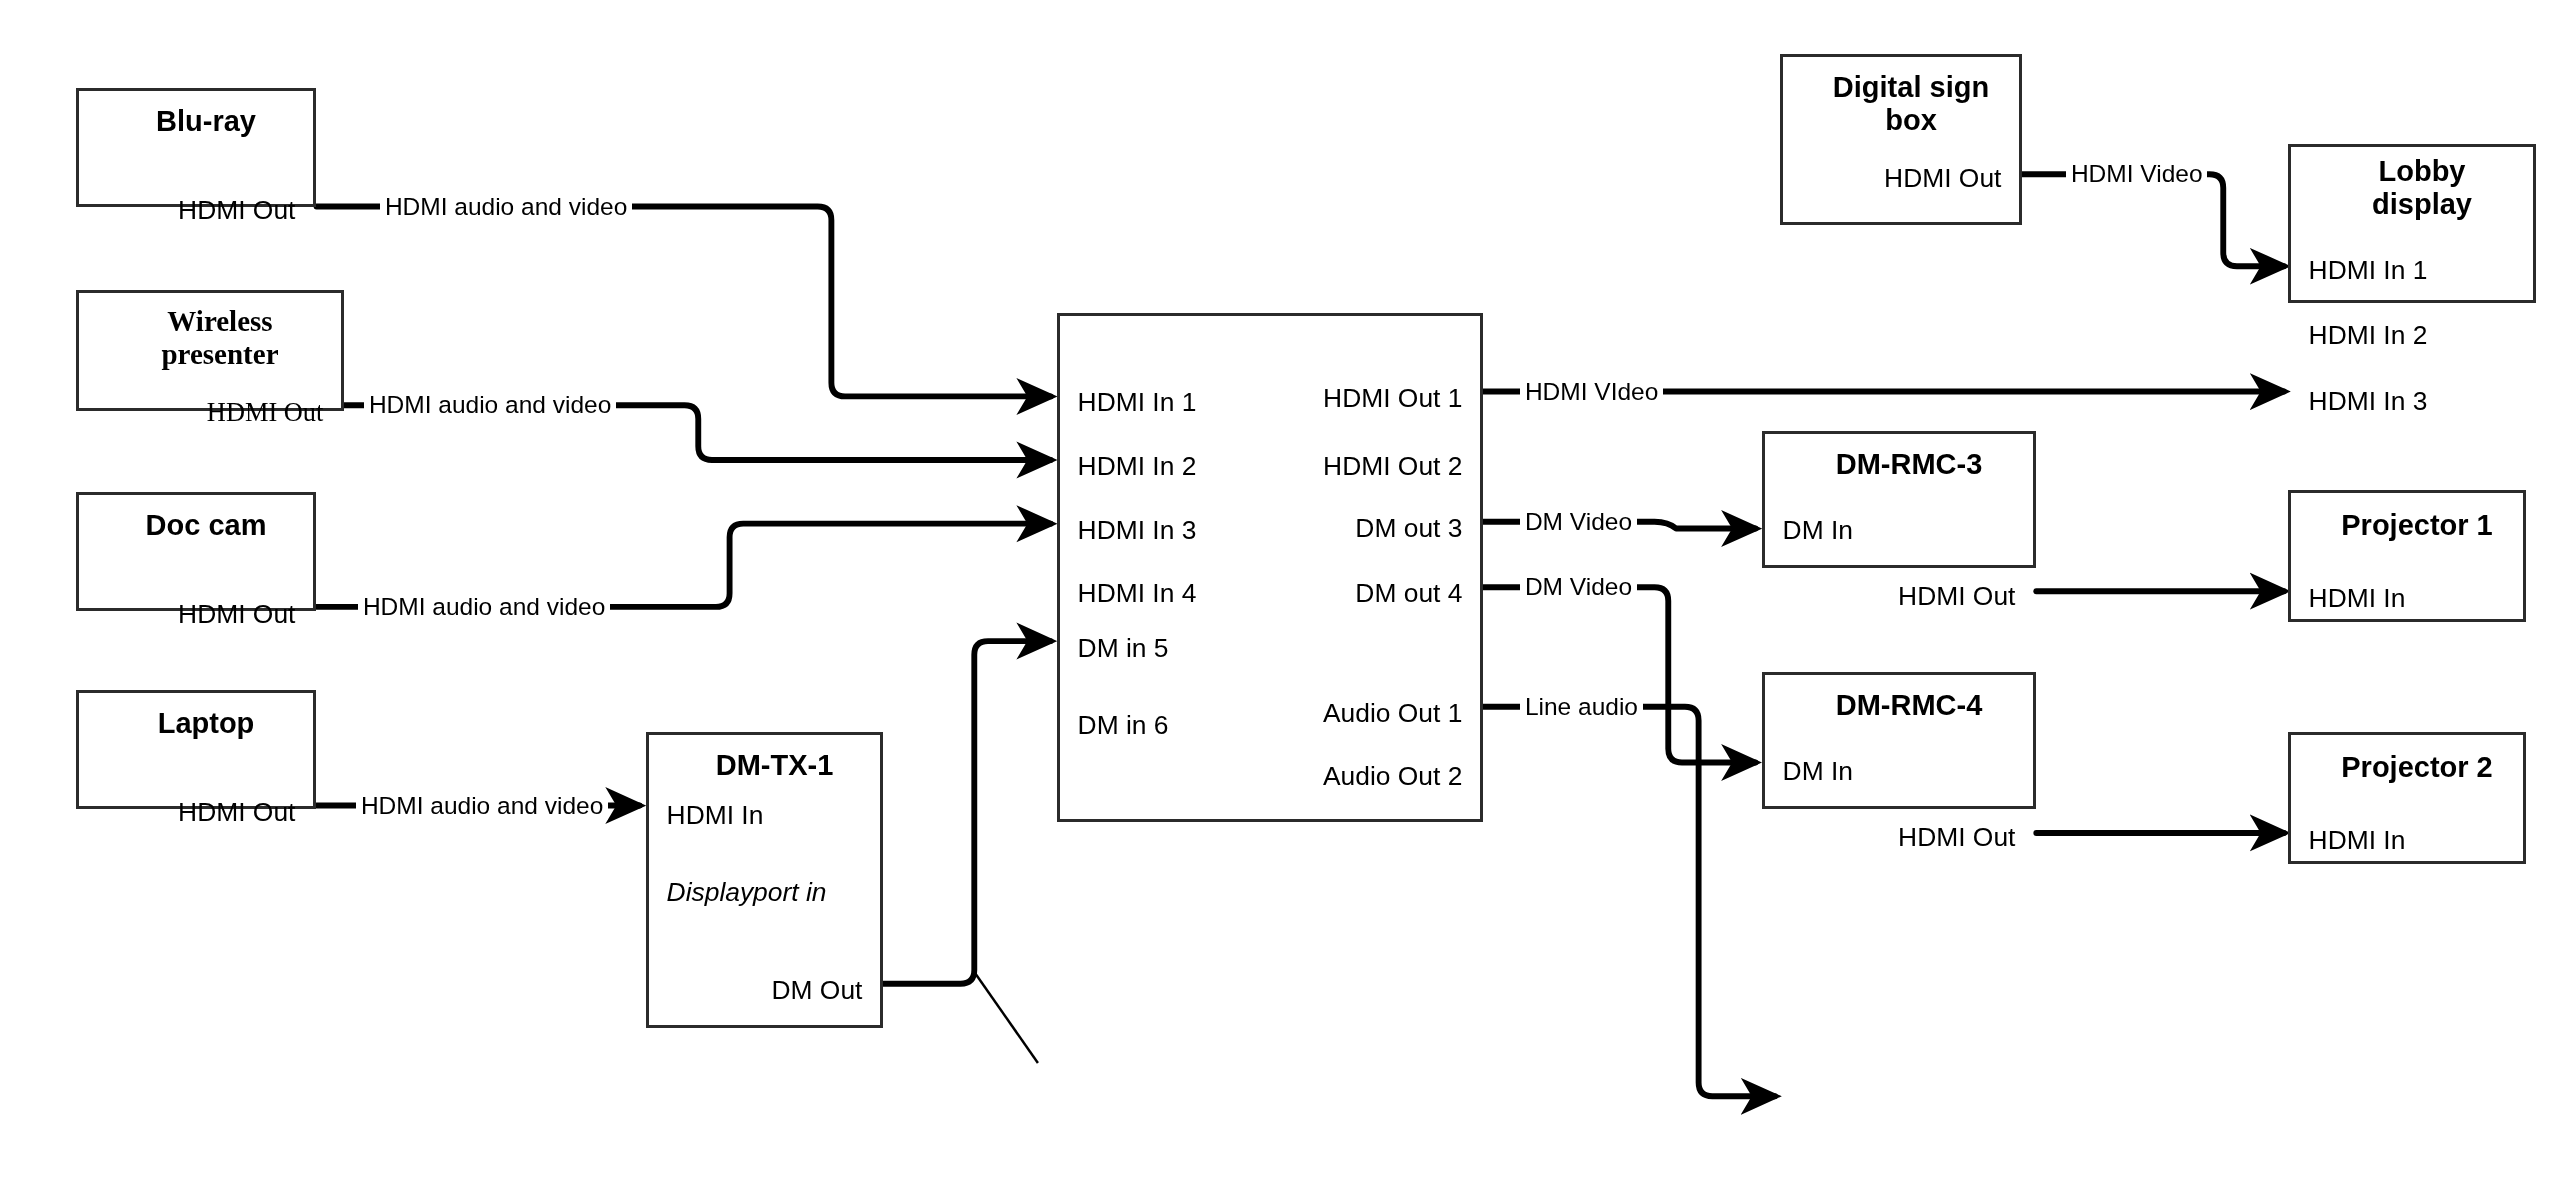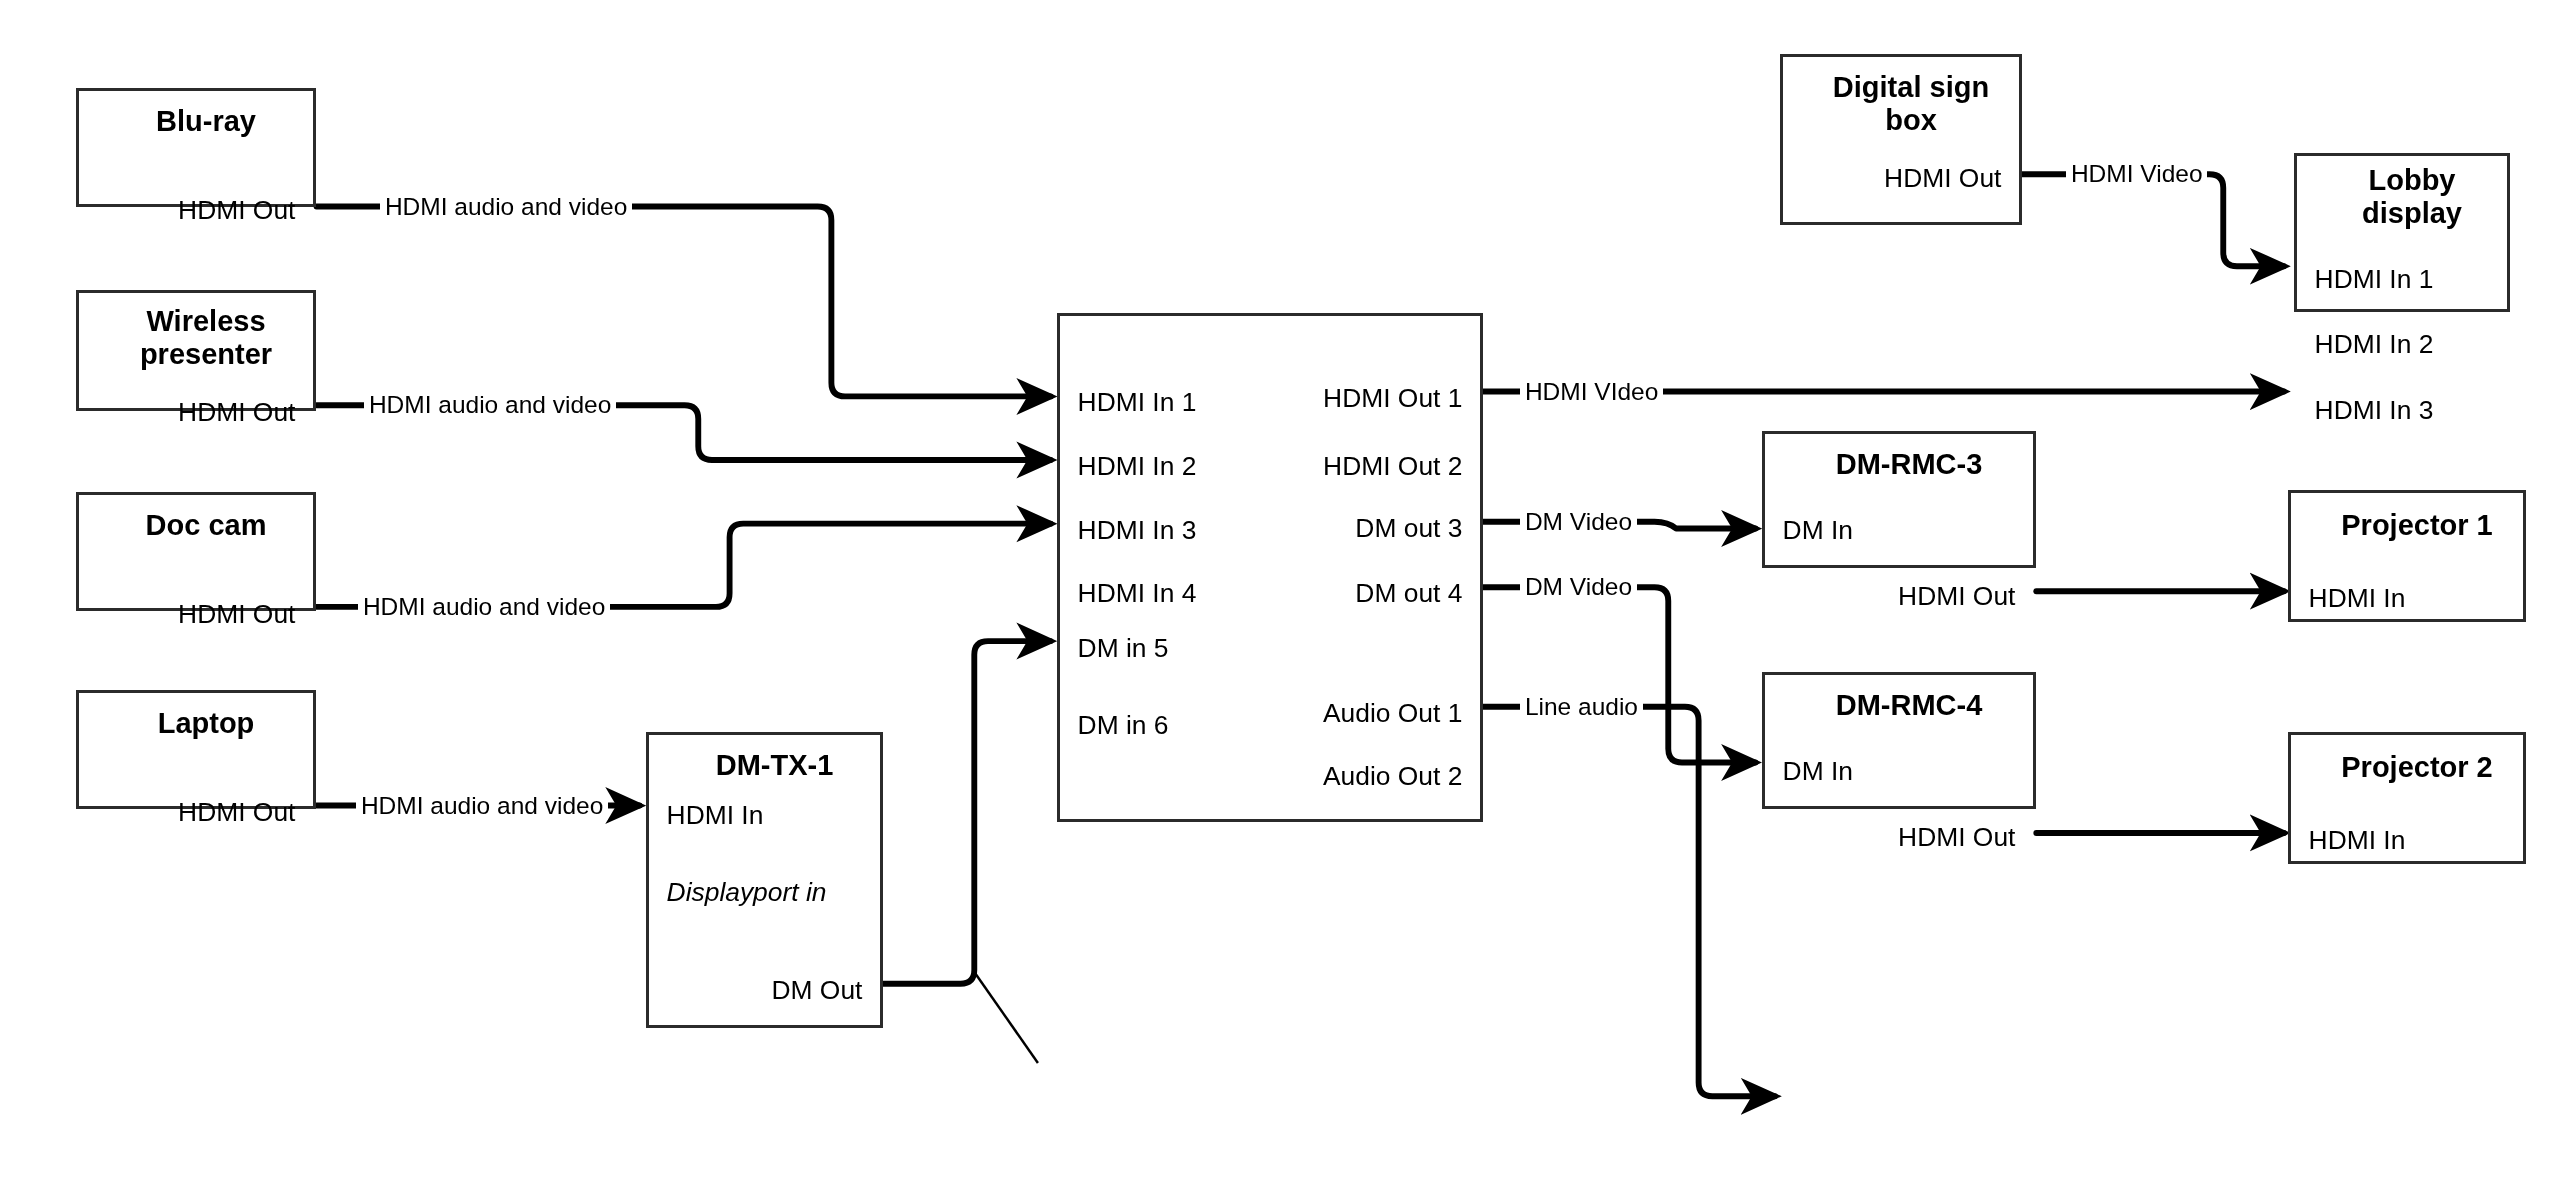--- a/index.html
+++ b/index.html
@@ -122,21 +122,21 @@
     </g>
 
     <path d="M995,993 L1060,1086" stroke="#000000" stroke-width="2.5" fill="none"></path>
   </svg>
 
   <div class="dev" style="left:76px; top:88px; width:240px; height:119px;">
     <div class="dev-title" style="top:13.7px;">Blu-ray</div>
     <div class="port r" style="top:106px;">HDMI Out</div>
   </div>
 
-  <div class="dev" style="left:76px; top:290px; width:240px; height:121px;">
+  <div class="dev" style="left:76px; top:290px; width:268px; height:121px;font-family:Liberation Serif, serif;">
     <div class="dev-title" style="top:11.7px;">Wireless</div>
     <div class="dev-title" style="top:45px;">presenter</div>
     <div class="port r" style="top:106px;">HDMI Out</div>
   </div>
 
   <div class="dev" style="left:76px; top:492px; width:240px; height:119px;">
     <div class="dev-title" style="top:13.7px;">Doc cam</div>
     <div class="port r" style="top:106px;">HDMI Out</div>
   </div>
 
@@ -168,21 +168,21 @@
     <div class="port r" style="top:384px;">Audio Out 1</div>
     <div class="port r" style="top:447px;">Audio Out 2</div>
   </div>
 
   <div class="dev" style="left:1780px; top:54px; width:242px; height:171px;">
     <div class="dev-title" style="top:13.7px;">Digital sign</div>
     <div class="dev-title" style="top:47px;">box</div>
     <div class="port r" style="top:108px;">HDMI Out</div>
   </div>
 
-  <div class="dev" style="left:2288px; top:153px; width:216px; height:159px;margin-left:6px;">
+  <div class="dev" style="left:2288px; top:144px; width:248px; height:159px;">
     <div class="dev-title" style="top:7.8px;">Lobby</div>
     <div class="dev-title" style="top:41px;">display</div>
     <div class="port l" style="top:110px;">HDMI In 1</div>
     <div class="port l" style="top:175px;">HDMI In 2</div>
     <div class="port l" style="top:241px;">HDMI In 3</div>
   </div>
 
   <div class="dev" style="left:1762px; top:431px; width:274px; height:137px;">
     <div class="dev-title" style="top:13.7px;">DM-RMC-3</div>
     <div class="port l" style="top:83px;">DM In</div>

